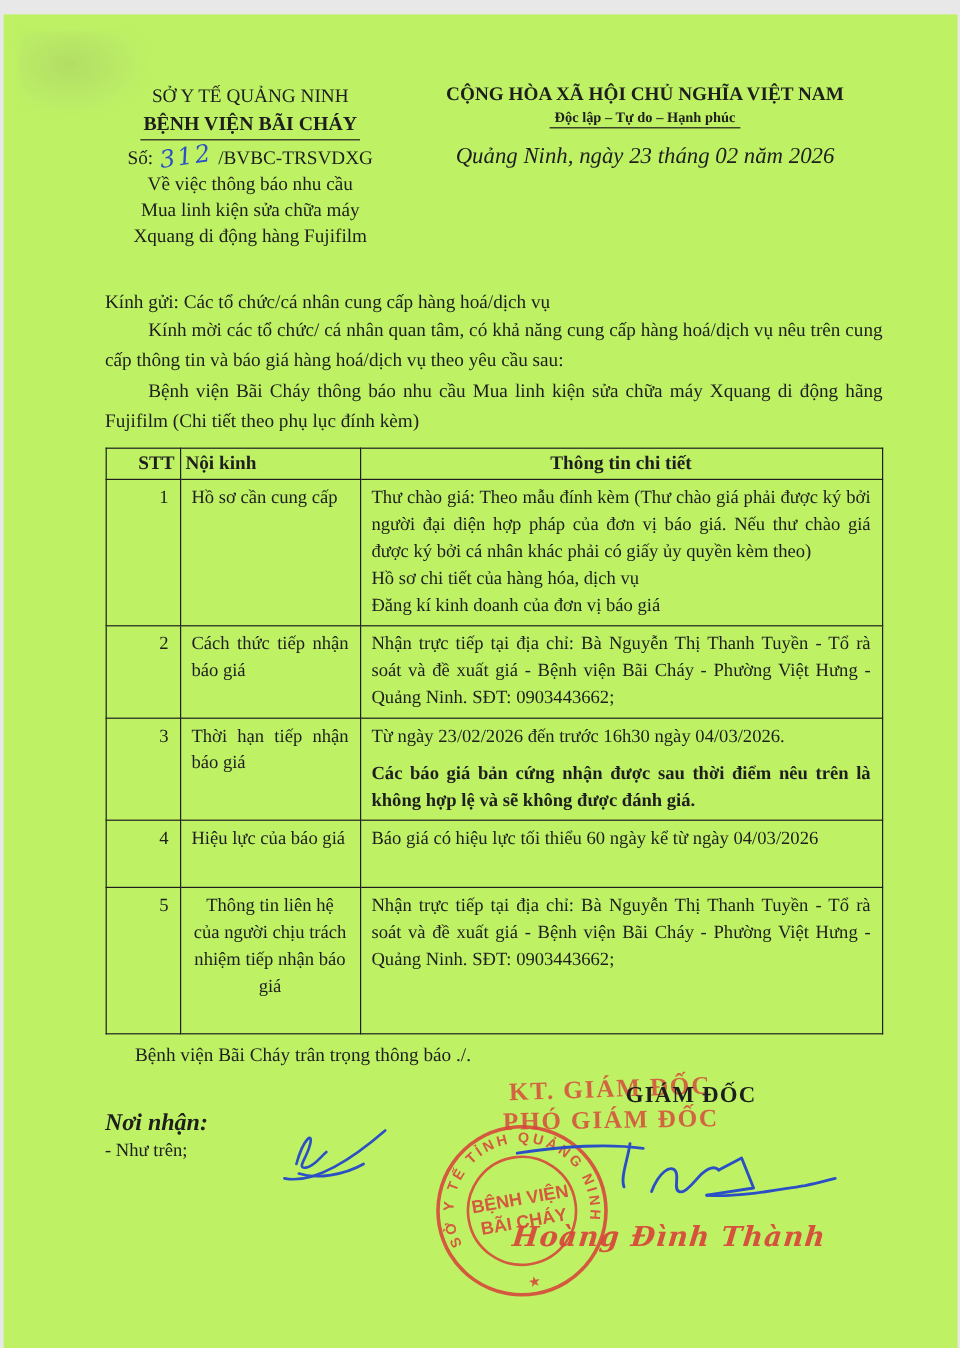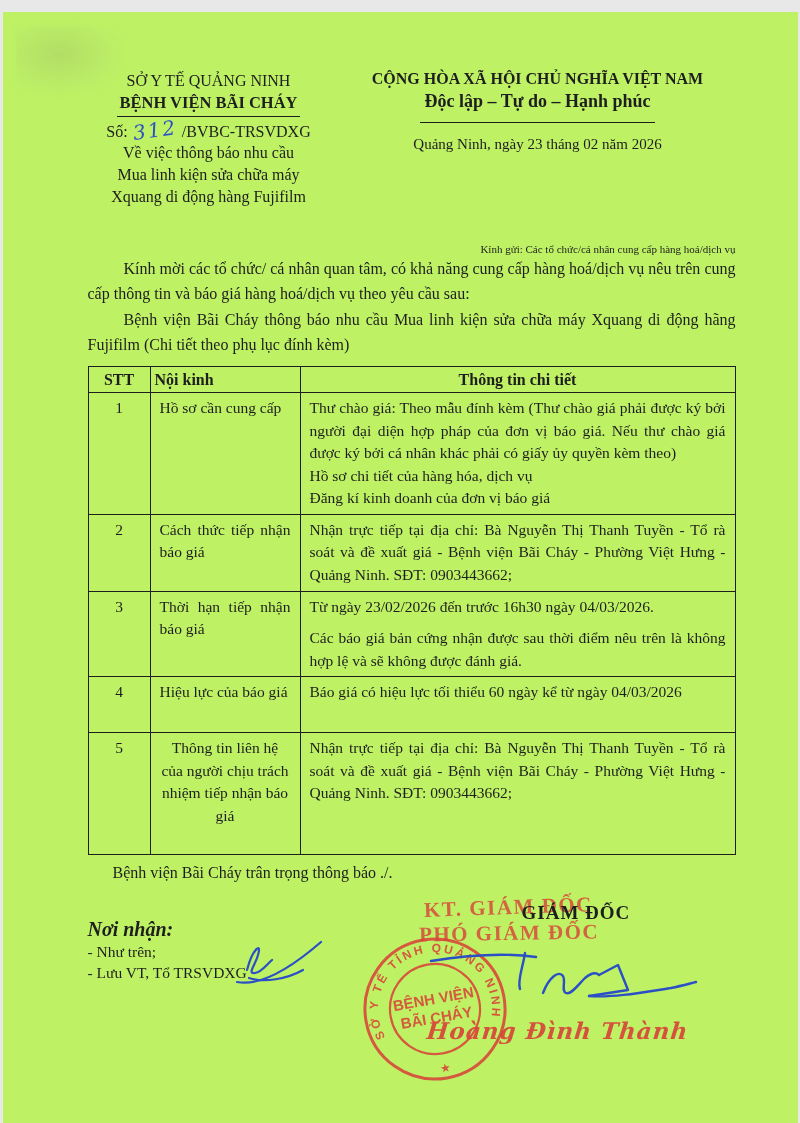--- a/index.html
+++ b/index.html
@@ -15,34 +15,34 @@
   .org-name{display:inline-block;font-weight:bold;font-size:16.5px;border-bottom:1.5px solid #1e1e1e;padding:0 2px 3px;margin-top:1px;}
   .so-line{margin-top:3px;font-size:16px;}
   .hand-number{
     color:#2b4fc5;display:inline-block;transform:rotate(-8deg);
     font-size:20px;font-style:italic;letter-spacing:2px;margin:0 1px;
     font-family:"DejaVu Serif",serif;
   }
   .subject{line-height:22px;}
   .header-right{flex:1;text-align:center;padding-left:10px;}
   .motto1{font-weight:bold;font-size:16px;}
-  .motto2{display:inline-block;font-weight:bold;font-size:18px;border-bottom:1.5px solid #1e1e1e;padding:0 4px 10px;margin-top:3px;}
-  .date-line{margin-top:13px;font-size:15px;text-align:center;}
-  
-  .salutation{text-align:right;margin-top:35px;font-size:11px;}
+  .motto2{display:inline-block;font-weight:bold;font-size:12px;border-bottom:1.5px solid #1e1e1e;padding:0 4px 0;margin-top:3px;}
+  .date-line{margin-top:13px;font-style:italic;font-size:19px;text-align:center;}
+  
+  .salutation{text-align:left;margin-top:35px;font-size:16px;}
   .para{margin:1px 0 0;text-indent:36px;text-align:justify;line-height:25px;font-size:16px;}
   
   table.doc-table{margin-top:9px;border-collapse:collapse;width:100%;border:1.5px solid #1e1e1e;}
   .doc-table th,.doc-table td{border:1px solid #1e1e1e;}
   .doc-table th{font-size:16px;padding:2px 4px;}
   .doc-table td{vertical-align:top;padding:4px 9px;font-size:15.5px;line-height:22.5px;}
-  .c-stt{text-align:center;width:43px;}
+  .c-stt{text-align:right;width:43px;}
   .c-nd{width:131px;text-align:justify;}
   .c-ct p{margin:0;text-align:justify;}
-  tr.gapped .c-ct p + p{margin-top:9px;}
+  tr.gapped .c-ct p + p{margin-top:9px;font-weight:bold;}
   tr.hrow{height:26px;}
   tr.r1{height:111px;} tr.r2{height:77px;} tr.r3{height:82px;} tr.r4{height:56px;} tr.r5{height:122px;}
   tbody tr.r5 .c-nd{text-align:center;}
   
   .closing{text-indent:25px;margin:9px 0 0;font-size:16px;}
   .recipients{margin-top:37px;width:260px;font-size:15.5px;line-height:21.5px;}
   .recip-label{font-weight:bold;font-style:italic;font-size:20px;}
   
   .red-title{position:absolute;color:#d8453a;font-weight:bold;font-size:21px;letter-spacing:1.5px;opacity:.82;white-space:nowrap;}
   .kt-line{left:421px;top:883px;transform:rotate(-2deg);}
@@ -148,21 +148,20 @@
         </td>
       </tr>
     </tbody>
   </table>
 
   <p class="closing">Bệnh viện Bãi Cháy trân trọng thông báo ./.</p>
 
   <div class="recipients">
     <div class="recip-label">Nơi nhận:</div>
     <div>- Như trên;</div>
-    <div>- Lưu VT, Tổ TRSVDXG</div>
   </div>
 
   <div class="red-title kt-line">KT. GIÁM ĐỐC</div>
   <div class="typed-title">GIÁM ĐỐC</div>
   <div class="red-title pho-line">PHÓ GIÁM ĐỐC</div>
 
   <svg class="stamp" viewBox="0 0 150 150" aria-hidden="true">
     <g fill="none" stroke="#d8453a">
       <circle cx="75" cy="75" r="70" stroke-width="3"></circle>
       <circle cx="75" cy="75" r="45" stroke-width="2.2"></circle>

